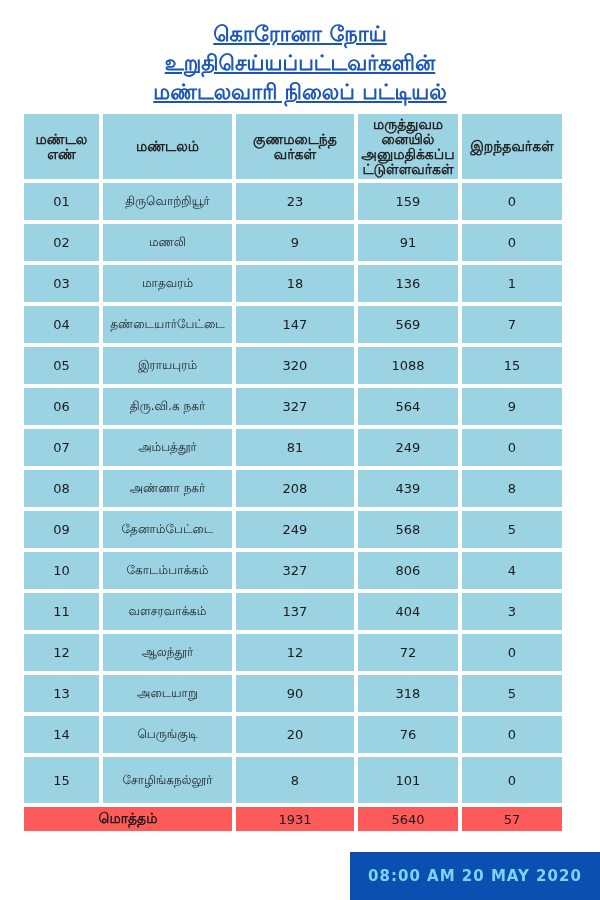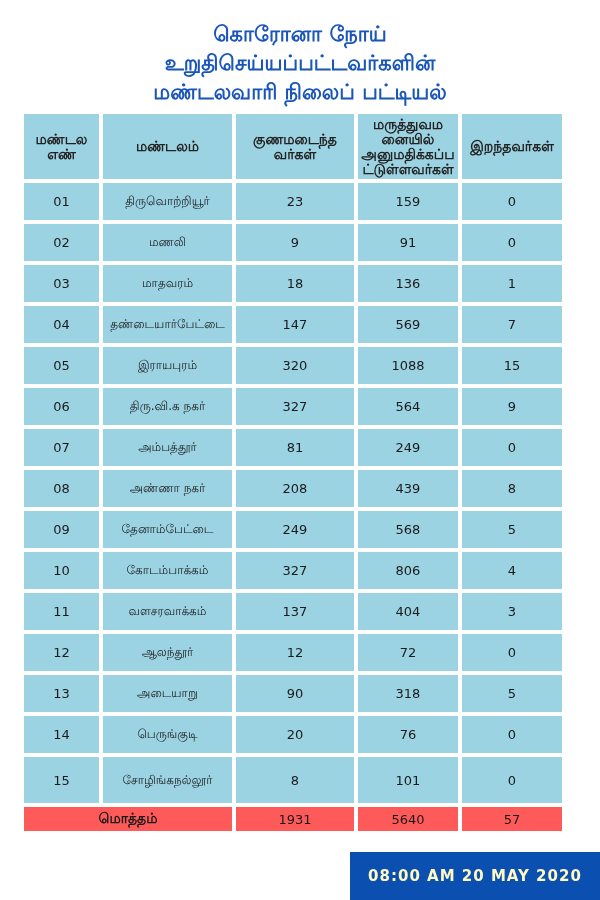--- a/index.html
+++ b/index.html
@@ -2,42 +2,42 @@
 <html><head>
   <meta charset="utf-8">
   <style>
     html, body { margin: 0; padding: 0; }
     body {
       width: 600px; height: 900px; background: #ffffff; position: relative; overflow: hidden;
       font-family: "DejaVu Sans", "Liberation Sans", sans-serif;
     }
     .title {
       position: absolute; top: 20px; left: 0; width: 600px; text-align: center;
-      color: #1a56b8; font-weight: bold; font-size: 21px; line-height: 29px;
+      color: #1a56b8; font-weight: bold; font-size: 21px; line-height: 29px; text-decoration: underline;
     }
     .title div { white-space: nowrap; }
     table.grid {
       position: absolute; top: 110px; left: 20px;
       border-collapse: separate; border-spacing: 4px;
       table-layout: fixed;
     }
     table.grid td, table.grid th {
       background: #9cd3e3; color: #1a1a1a; text-align: center; vertical-align: middle;
       padding: 0; font-weight: normal;
     }
     table.grid th { font-size: 14px; font-weight: bold; color: #222; line-height: 15px; height: 65px; }
     table.grid td { font-size: 13px; height: 37px; }
     table.grid td.name { font-size: 12px; }
     table.grid tr.tall td { height: 46px; }
     table.grid tr.total td { background: #ff5a5a; height: 24px; font-size: 13px; }
     table.grid tr.total td.total-label { font-weight: bold; font-size: 14px; }
     col.c1 { width: 75px; } col.c2 { width: 129px; } col.c3 { width: 118px; } col.c4 { width: 100px; } col.c5 { width: 100px; }
     .badge {
       position: absolute; left: 350px; top: 852px; width: 250px; height: 48px;
-      background: #0b4fb0; color: #fef9c3; font-weight: bold; font-size: 15px;
+      background: #0b4fb0; color: #7dd3fc; font-weight: bold; font-size: 15px;
       letter-spacing: 1px; display: flex; align-items: center; justify-content: center;
       font-family: "DejaVu Sans", sans-serif;
     }
   </style>
 </head>
 <body>
 
 <div class="title">
   <div>கொரோனா நோய்</div>
   <div>உறுதிசெய்யப்பட்டவர்களின்</div>

